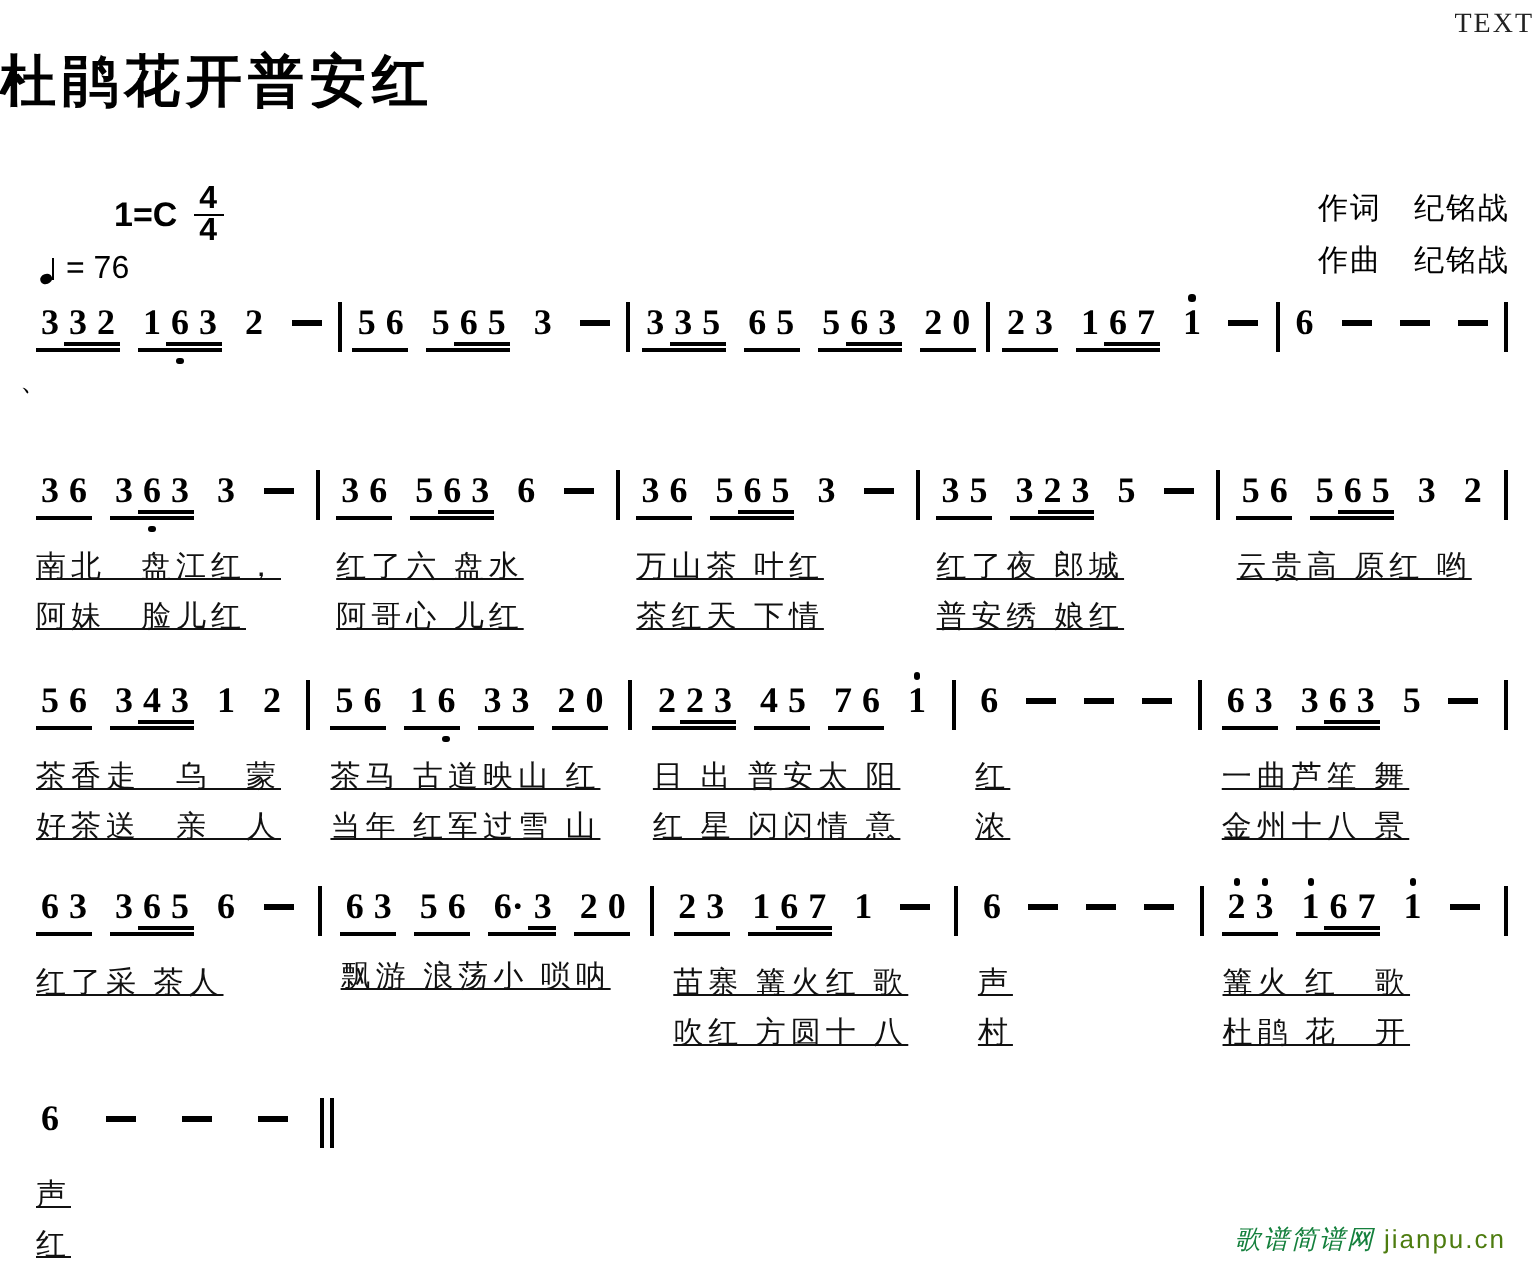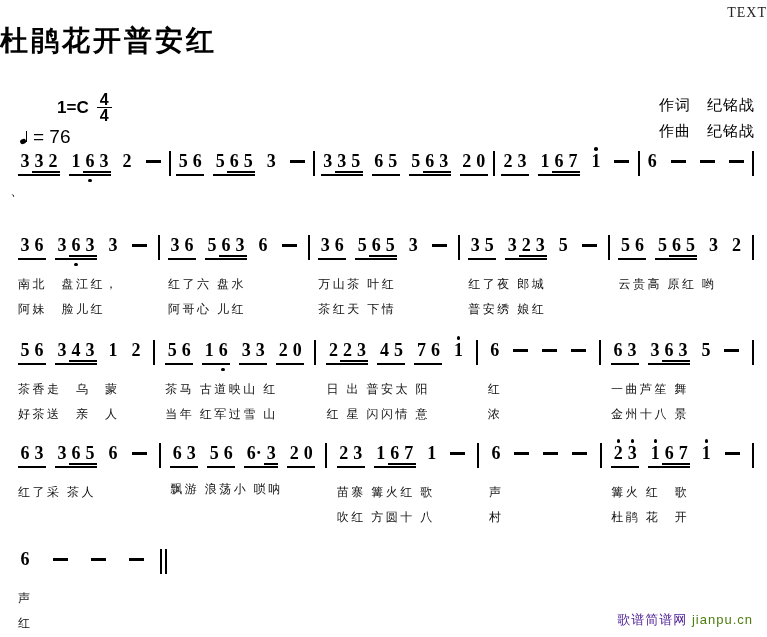--- a/index.html
+++ b/index.html
@@ -12,21 +12,21 @@
   .title{position:absolute;top:22px;left:0;width:100%;text-align:left;
          font-size:28px;font-weight:bold;letter-spacing:3px;}
   .keyrow{position:absolute;left:24px;top:92px;display:flex;align-items:center;gap:8px;margin-left:33px;}
   .keysig{font-size:17px;font-weight:bold;font-family:"Liberation Sans",sans-serif;}
   .meterfrac{display:inline-flex;flex-direction:column;align-items:center;
              font-weight:bold;font-size:16px;line-height:15px;
              font-family:"Liberation Sans",sans-serif;}
   .meterfrac .num{border-bottom:1.5px solid #000;padding:0 3px;}
   .meterfrac .den{padding:0 3px;}
   .temporow{position:absolute;left:20px;top:126px;display:flex;align-items:center;gap:4px;
-            font-size:19px;font-family:"Liberation Sans",sans-serif;}
+            font-size:16px;font-family:"Liberation Sans",sans-serif;}
   .qnote{position:relative;width:9px;height:13px;display:inline-block;}
   .qnote .qhead{position:absolute;bottom:0;left:0;width:6px;height:4.5px;background:#000;
                 border-radius:50%;transform:rotate(-20deg);}
   .qnote .qstem{position:absolute;right:2px;bottom:2px;width:1.5px;height:11px;background:#000;}
   .credits{position:absolute;right:12px;top:92px;text-align:center;font-size:15px;
            line-height:26px;letter-spacing:1px;}
 
   
   #score{position:absolute;left:0;top:0;width:100%;height:100%;}
   .system{position:absolute;left:18px;right:13px;display:flex;
@@ -52,21 +52,21 @@
   .lod.on::after{content:"";position:absolute;left:50%;bottom:0;width:3.5px;height:3.5px;
                  margin-left:-1.75px;border-radius:50%;background:#000;}
   .dg{font-family:"Liberation Serif",serif;font-weight:bold;font-size:18px;
       line-height:19px;padding:0 2.5px;}
   .u0{padding-bottom:5px;}
   .u1{border-bottom:2px solid #000;padding-bottom:3px;}
   .u2{border-bottom:5px double #000;padding-bottom:0;}
   .dash{display:flex;align-items:center;height:19px;padding-bottom:5px;}
   .dash .dashbar{width:15px;height:2.2px;background:#000;}
 
-  .lyr{font-size:12px;letter-spacing:2.5px;white-space:pre;line-height:19px;color:#111;}
+  .lyr{font-size:15px;letter-spacing:2.5px;white-space:pre;line-height:19px;color:#111;text-decoration:underline;}
   .lyr.l1{margin-top:9px;}
   .lyr.l2{margin-top:6px;}
 
   .breath{position:absolute;left:10px;top:182px;font-size:14px;}
 
   
   .watermark{position:absolute;right:14px;top:611px;font-size:13px;letter-spacing:1px;
              font-family:"Liberation Sans",sans-serif;}
 </style>
 </head>
@@ -1167,14 +1167,14 @@
       <div class="dbar">
         <div class="bar"></div>
         <div class="bar"></div>
       </div>
     </div>
   </div>
 
 <div class="breath">、</div>
 
 <div class="watermark">
-  <span style="color: #4c1d95;">歌谱简谱网 </span><span style="color: #4d7c0f;">jianpu.cn</span>
+  <span style="color: #15803d; font-style: italic;">歌谱简谱网 </span><span style="color: #4d7c0f;">jianpu.cn</span>
 </div>
 
 </body></html>

